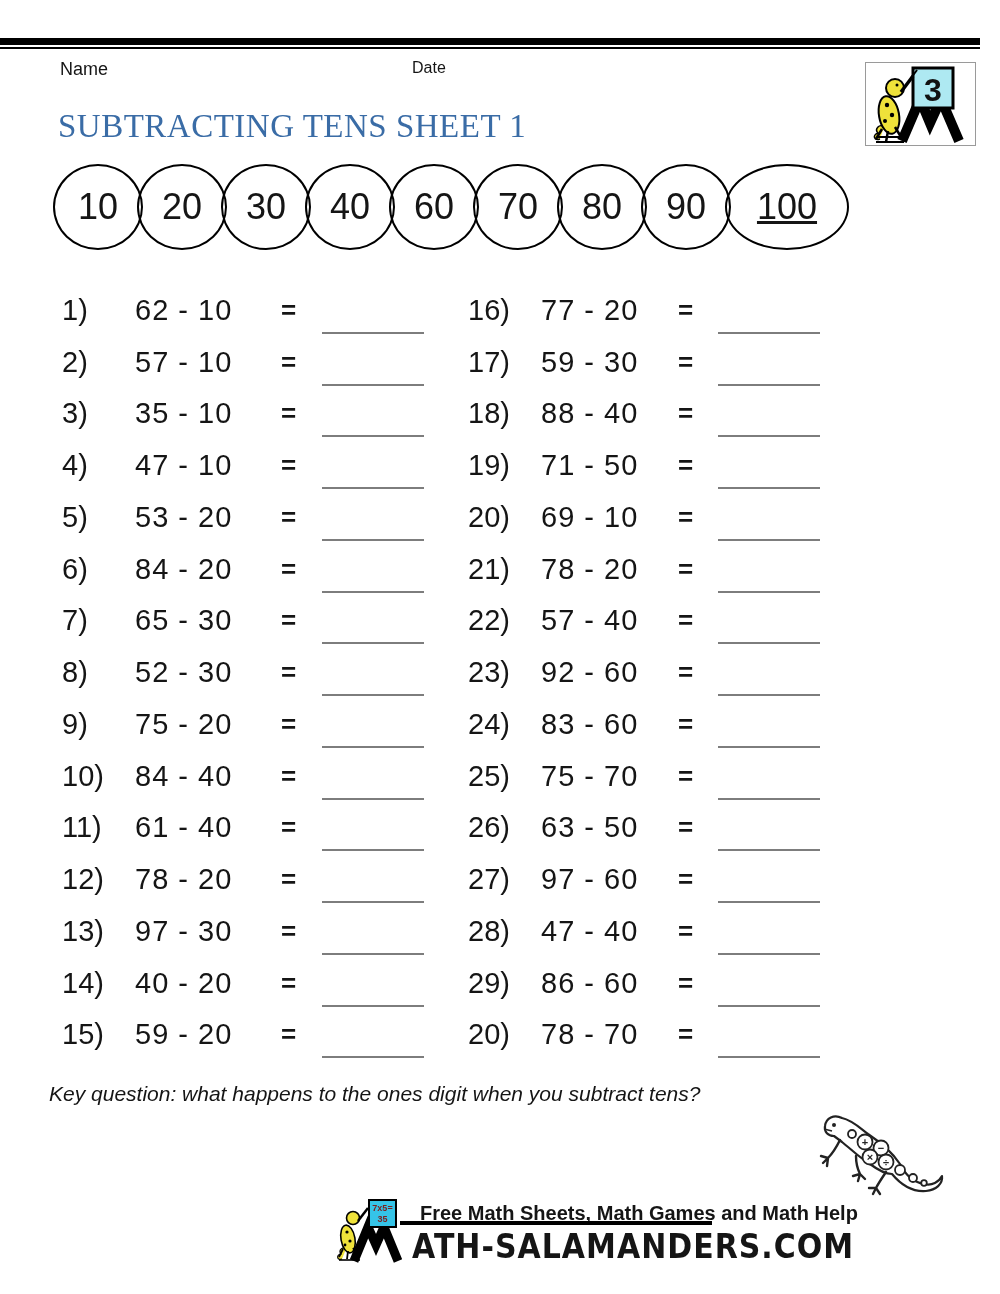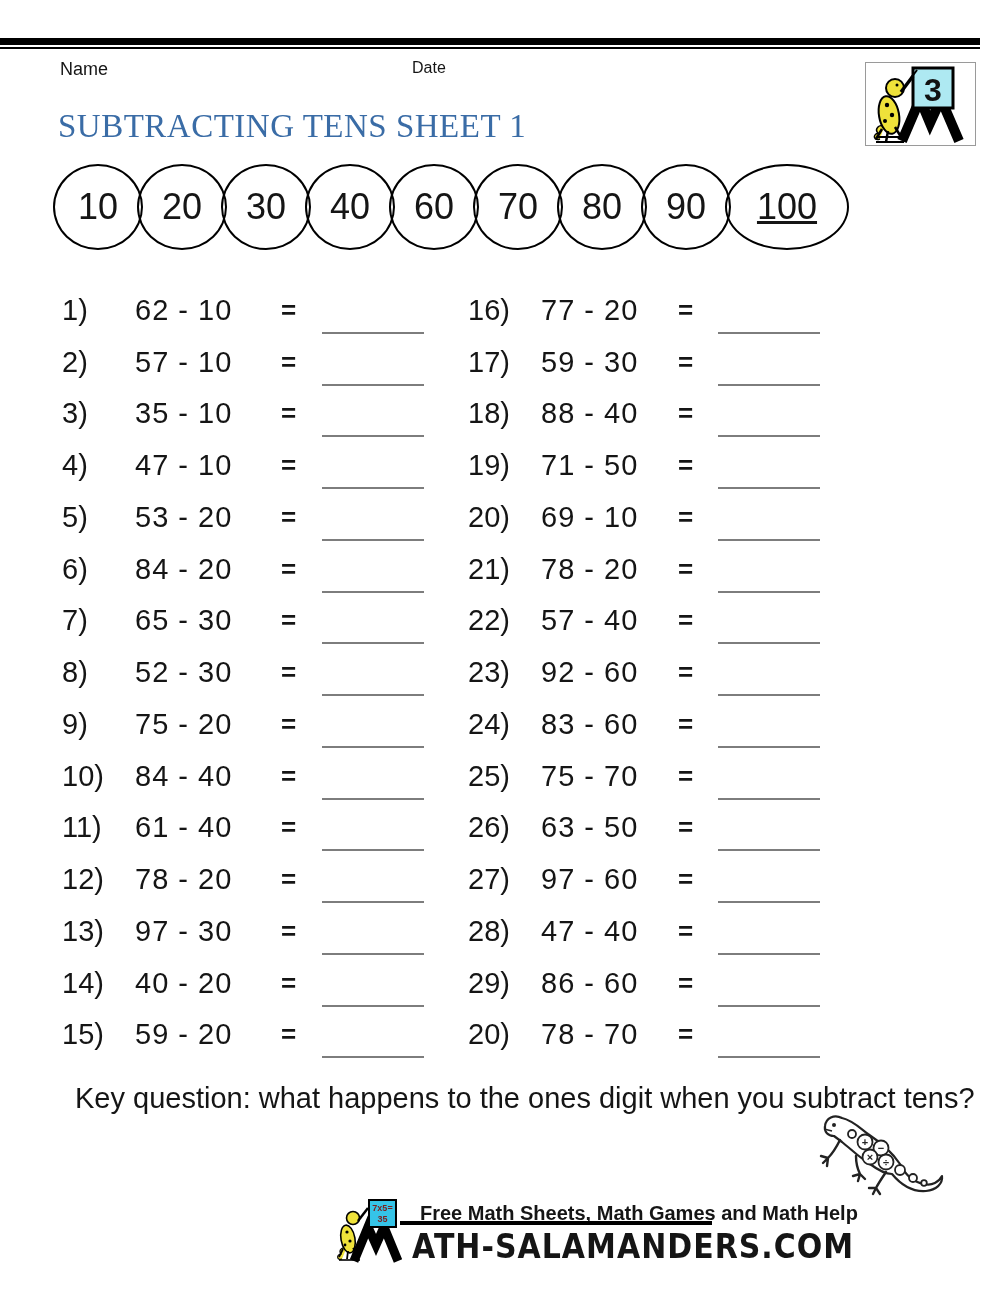--- a/index.html
+++ b/index.html
@@ -47,21 +47,21 @@
   .pnum,.pexpr,.peq{position:absolute;top:50%;transform:translateY(-50%);line-height:1;white-space:nowrap;}
   .pnum{left:0;font-size:29px;}
   .pexpr{left:73px;font-size:29px;letter-spacing:1px;}
   .peq{font-size:26px;font-weight:bold;}
   .pcol.left .peq{left:219px;}
   .pcol.right .peq{left:210px;}
   .aline{position:absolute;height:2px;background:var(--line-gray);width:102px;bottom:2px;}
   .pcol.left .aline{left:260px;}
   .pcol.right .aline{left:250px;}
   
-  .key-question{position:absolute;left:75px;top:1082px;font-size:29px;white-space:nowrap;}
+  .key-question{position:absolute;left:49px;top:1082px;font-size:21px;font-style:italic;white-space:nowrap;}
   
   .gecko{position:absolute;left:812px;top:1108px;width:140px;height:92px;}
   
   .footer-logo{position:absolute;left:334px;top:1197px;width:78px;height:68px;}
   .footer-tagline{position:absolute;left:420px;top:1202px;font-size:20px;font-weight:bold;white-space:nowrap;}
   .footer-rule{position:absolute;left:400px;top:1221px;width:312px;height:4px;background:#000;}
   .footer-wordmark{
     position:absolute;left:412px;top:1227px;font-size:30px;font-weight:bold;
     font-family:"DejaVu Sans","Liberation Sans",sans-serif;
     letter-spacing:1px;transform:scaleY(1.12);transform-origin:top left;white-space:nowrap;

